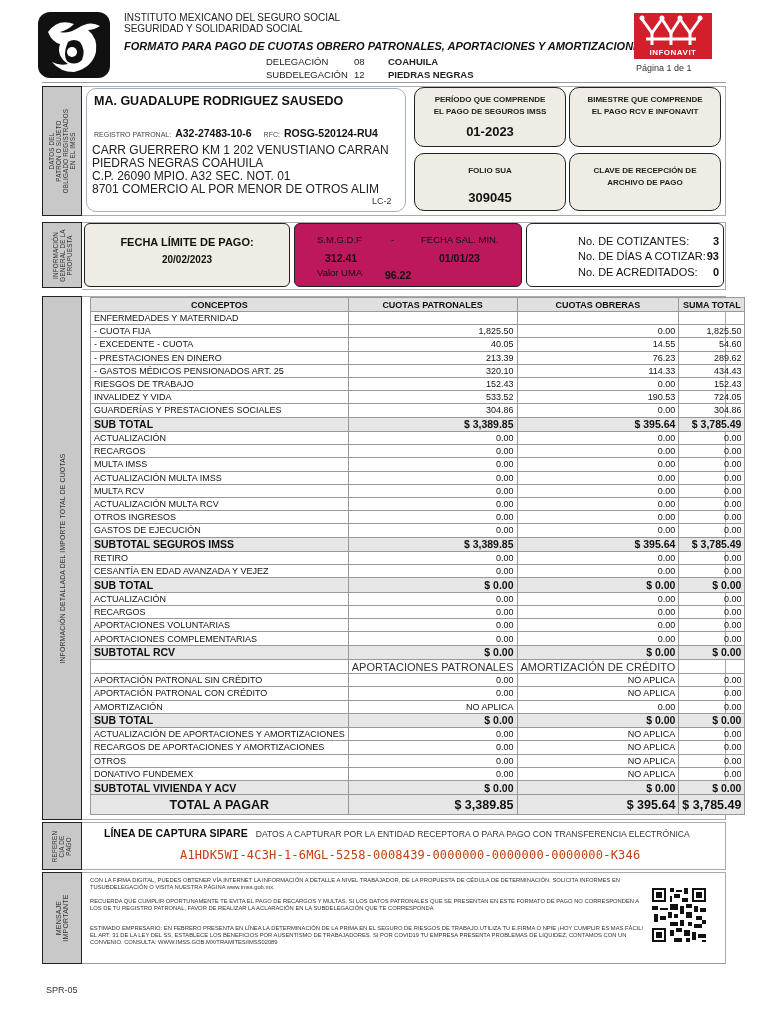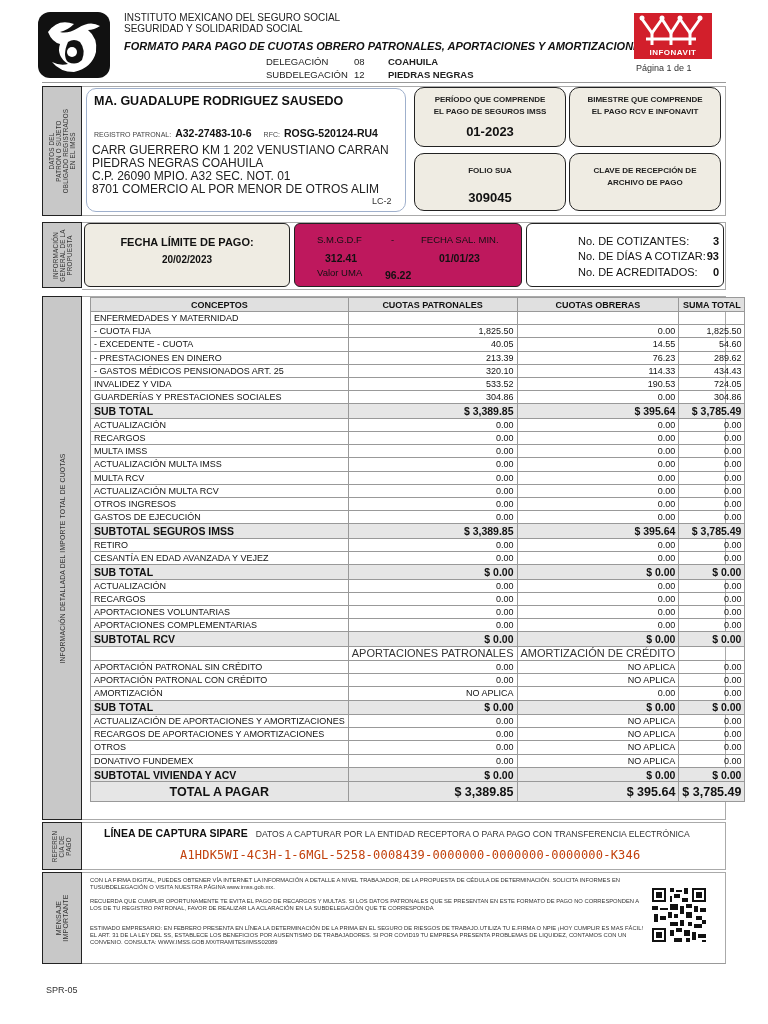--- a/index.html
+++ b/index.html
@@ -242,20 +242,26 @@
         <td>- PRESTACIONES EN DINERO</td>
         <td class="num">213.39</td>
         <td class="num">76.23</td>
         <td class="num">289.62</td>
       </tr>
       <tr>
         <td>- GASTOS MÉDICOS PENSIONADOS ART. 25</td>
         <td class="num">320.10</td>
         <td class="num">114.33</td>
         <td class="num">434.43</td>
+      </tr>
+      <tr>
+        <td>RIESGOS DE TRABAJO</td>
+        <td class="num">152.43</td>
+        <td class="num">0.00</td>
+        <td class="num">152.43</td>
       </tr>
       <tr>
         <td>INVALIDEZ Y VIDA</td>
         <td class="num">533.52</td>
         <td class="num">190.53</td>
         <td class="num">724.05</td>
       </tr>
       <tr>
         <td>GUARDERÍAS Y PRESTACIONES SOCIALES</td>
         <td class="num">304.86</td>

